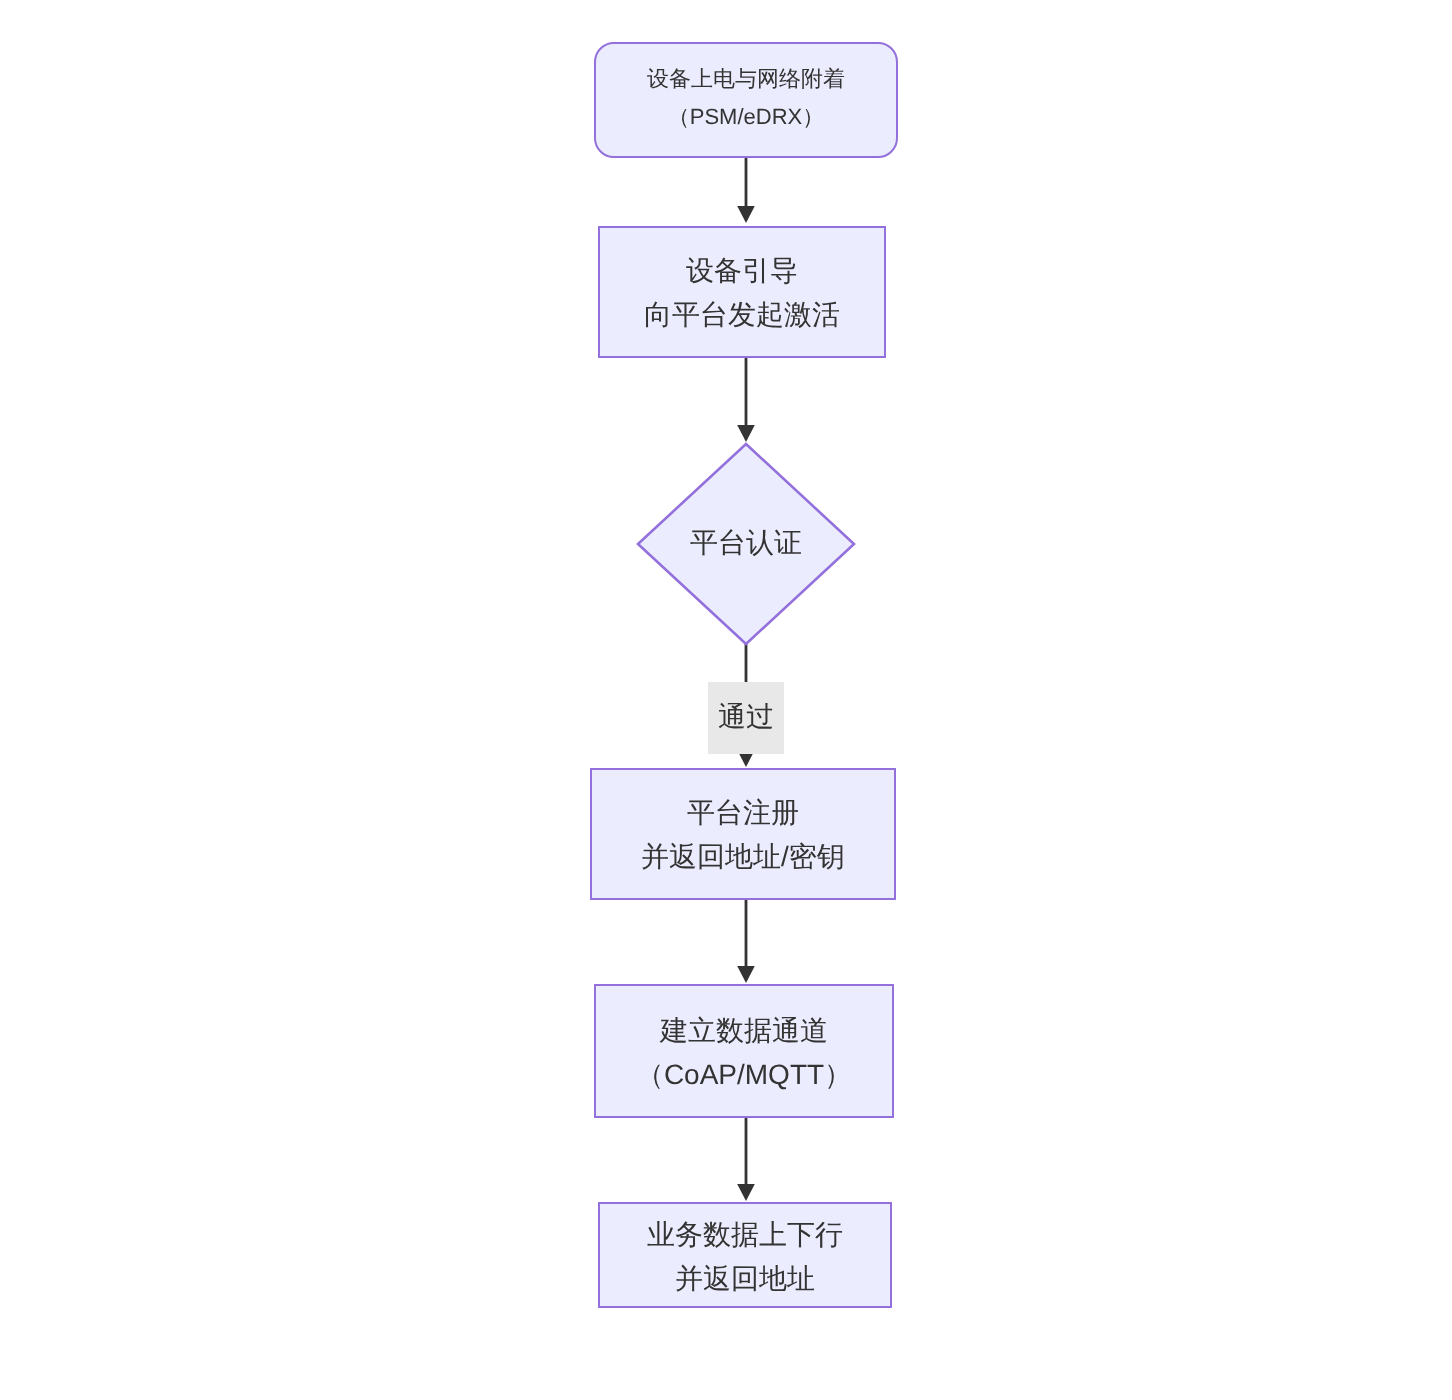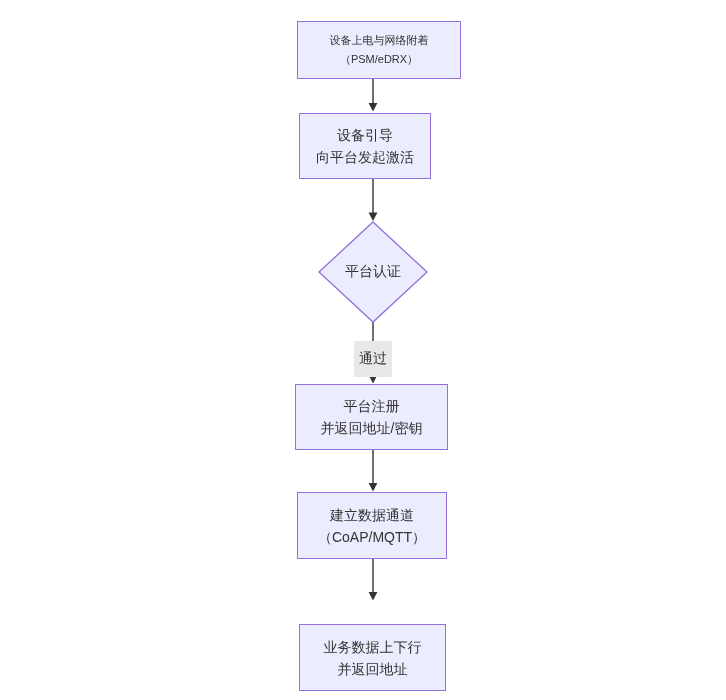--- a/index.html
+++ b/index.html
@@ -91,44 +91,44 @@
 
     <line class="edge-line" x1="373" y1="450" x2="373" y2="484"></line>
     <polygon class="arrowhead" points="373,491.5 368.6,483 377.4,483"></polygon>
 
     <line class="edge-line" x1="373" y1="559" x2="373" y2="593"></line>
     <polygon class="arrowhead" points="373,600.5 368.6,592 377.4,592"></polygon>
 
     <polygon class="diamond-shape" points="373,222 427,272 373,322 319,272"></polygon>
   </svg>
 
-  <div class="node small-text" style="left:297px; top:21px; width:164px; height:58px;">
+  <div class="node small-text" style="left:297px; top:21px; width:152px; height:58px;border-radius:10px;">
     <span>设备上电与网络附着</span>
     <span>（PSM/eDRX）</span>
   </div>
 
-  <div class="node" style="left:299px; top:113px; width:132px; height:66px;">
+  <div class="node" style="left:299px; top:113px; width:144px; height:66px;">
     <span>设备引导</span>
     <span>向平台发起激活</span>
   </div>
 
   <div class="diamond-label" style="left:323px; top:258px; width:100px; height:28px;">
     <span>平台认证</span>
   </div>
 
   <div class="edge-label" style="left:354px; top:341px; width:38px; height:36px;">通过</div>
 
   <div class="node" style="left:297px; top:492px; width:150px; height:67px;">
     <span>建立数据通道</span>
     <span>（CoAP/MQTT）</span>
   </div>
 
   <div class="node" style="left:295px; top:384px; width:153px; height:66px;">
     <span>平台注册</span>
     <span>并返回地址/密钥</span>
   </div>
 
-  <div class="node" style="left:299px; top:624px; width:147px; height:67px;">
+  <div class="node" style="left:299px; top:601px; width:147px; height:53px;">
     <span>业务数据上下行</span>
     <span>并返回地址</span>
   </div>
 
 </div>
 
 </body></html>

